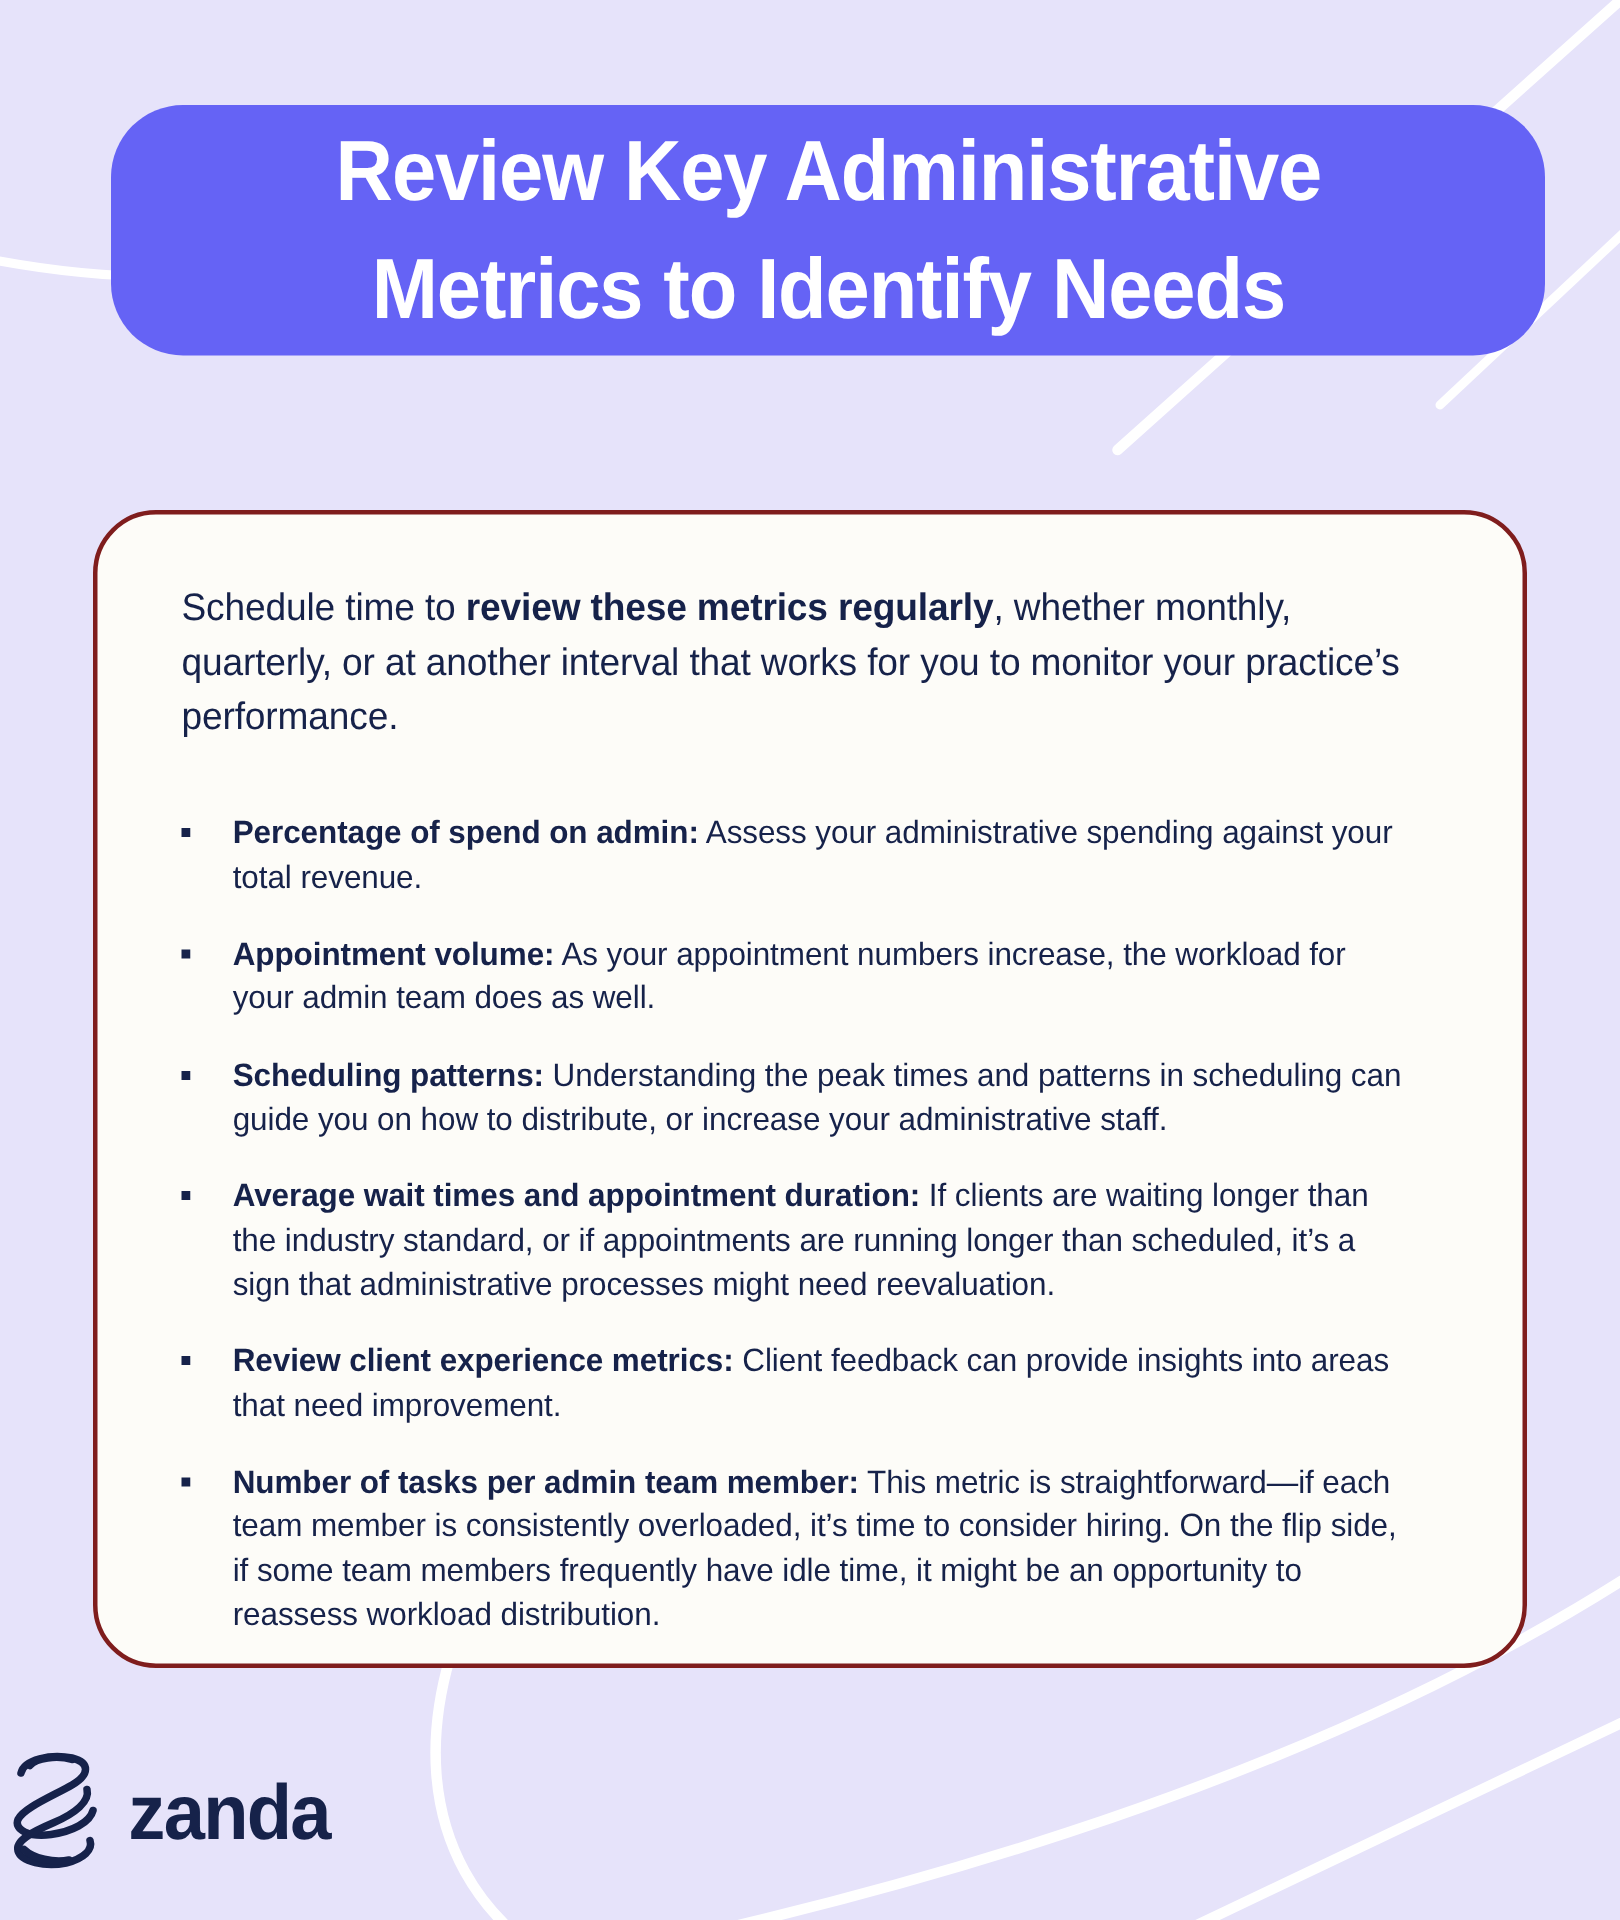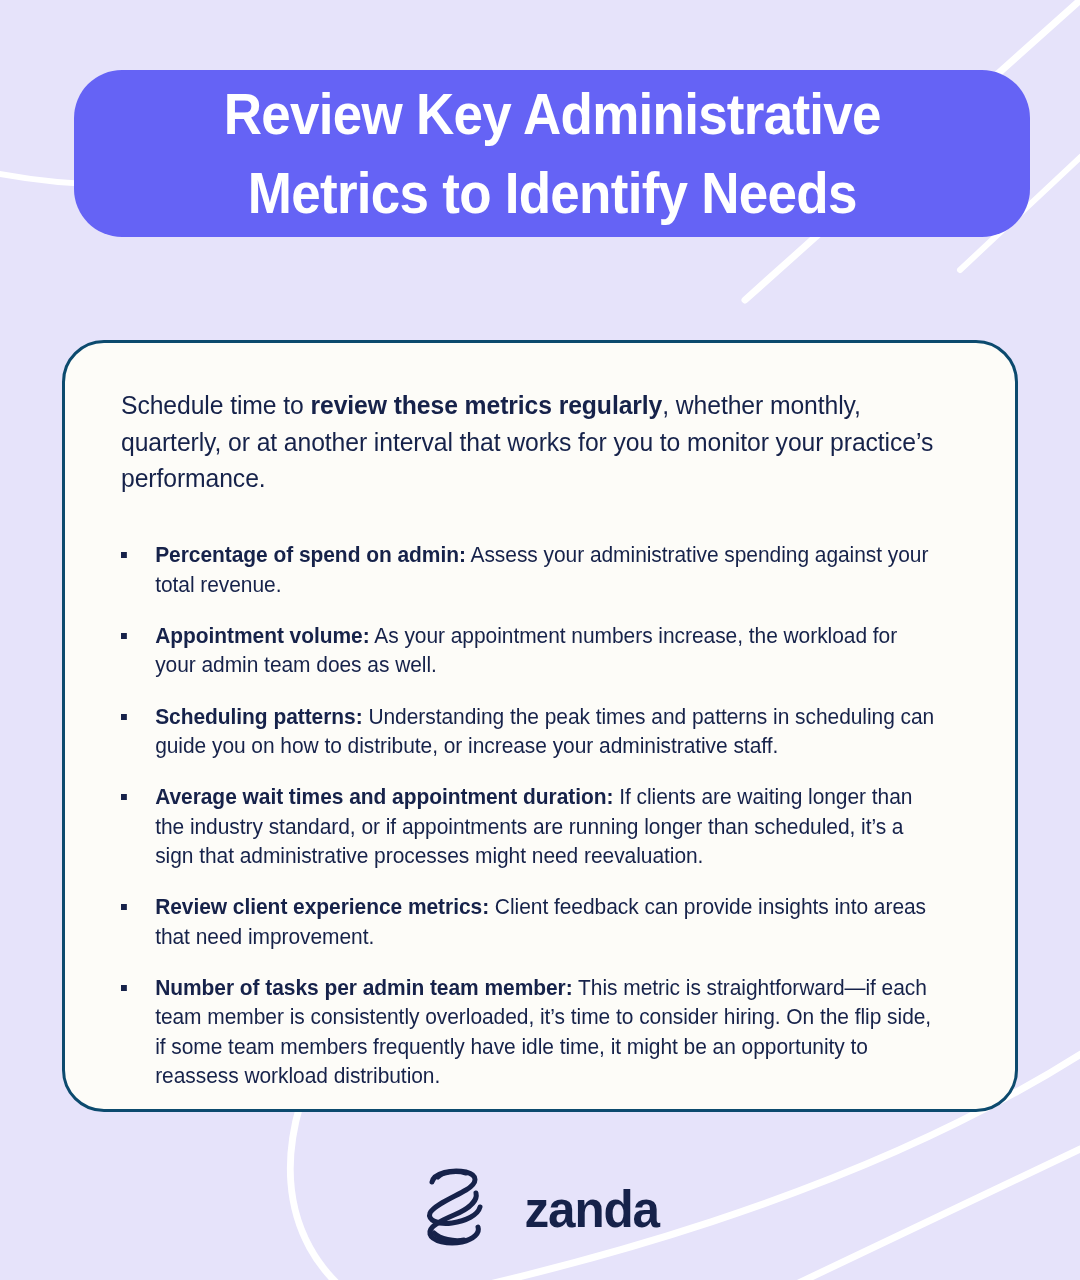--- a/index.html
+++ b/index.html
@@ -55,21 +55,21 @@
   }
 
   
   .body-card {
     position:absolute;
     left:62px;
     top:340px;
     width:956px;
     height:772px;
     background:#fdfcf8;
-    border:3px solid #0c4a6e;
+    border:3px solid #7f1d1d;
     border-radius:42px;
     z-index:2;
     padding:44px 52px 36px 56px;
   }
 
   .intro {
     color:#16224a;
     font-size:25.5px;
     line-height:1.44;
     font-weight:400;
@@ -110,22 +110,22 @@
   
   .footer-logo {
     position:absolute;
     left:0;
     right:0;
     top:1152px;
     height:110px;
     z-index:3;
     display:flex;
     align-items:center;
-    justify-content:center;
-    gap:31px;
+    justify-content:flex-start;
+    gap:10px;
   }
   .logo-mark { width:72px; height:88px; display:block; }
   .logo-wordmark {
     color:#16224a;
     font-size:52px;
     font-weight:700;
     letter-spacing:-1.2px;
     transform:scaleX(0.95);
     line-height:1;
     padding-top:4px;

